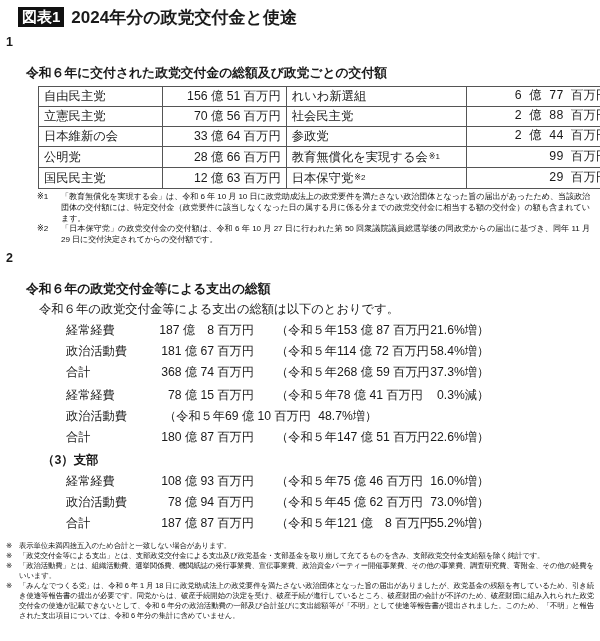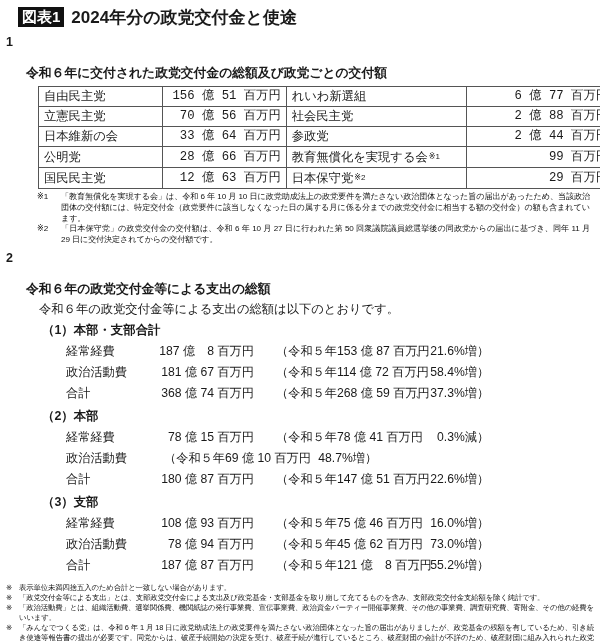--- a/index.html
+++ b/index.html
@@ -38,21 +38,21 @@
     border-collapse:collapse;width:576px;
     table-layout:fixed;
   }
   table.party td{
     border:1px solid #555;
     height:19px;font-size:12.3px;
     padding:0 5px;line-height:19px;
     overflow:hidden;white-space:nowrap;
   }
   td.pname{width:101px;text-align:left;}
-  td.pamt{width:101px;text-align:right;font-family:Liberation Mono, monospace;}
+  td.pamt{width:101px;text-align:right;}
   td.pname2{width:152px;text-align:left;}
   td.pamt2{width:122px;text-align:right;font-family:Liberation Mono, monospace;}
   sup.mk{font-size:8px;vertical-align:2px;margin-left:1px;}
 
   
   .notes{margin:3px 0 0 37px;}
   .note{
     display:flex;font-size:8.1px;line-height:1.33;
     letter-spacing:-0.1px;color:#111;margin-bottom:0px;
   }
@@ -138,39 +138,37 @@
       </div>
     </div>
 
   <div class="sec">
     <span class="sec-num">2</span>
     <span class="sec-title">令和６年の政党交付金等による支出の総額</span>
   </div>
   <div class="sec-lead">令和６年の政党交付金等による支出の総額は以下のとおりです。</div>
 
   <div id="exp-groups">
-      <div class="sub-head">（1）本部・支部合計</div>
       <div class="exp-list">
         <div class="exp-row">
           <span class="exp-label">経常経費</span>
           <span class="exp-amt">187 億　8 百万円</span>
           <span class="exp-paren"><span>（令和５年</span><span class="pz">153 億 87 百万円</span><span>、</span><span class="pp">21.6%増）</span></span>
         </div>
         <div class="exp-row">
           <span class="exp-label">政治活動費</span>
           <span class="exp-amt">181 億 67 百万円</span>
           <span class="exp-paren"><span>（令和５年</span><span class="pz">114 億 72 百万円</span><span>、</span><span class="pp">58.4%増）</span></span>
         </div>
         <div class="exp-row">
           <span class="exp-label">合計</span>
           <span class="exp-amt">368 億 74 百万円</span>
           <span class="exp-paren"><span>（令和５年</span><span class="pz">268 億 59 百万円</span><span>、</span><span class="pp">37.3%増）</span></span>
         </div>
       </div>
-      <div class="sub-head">（2）本部</div>
       <div class="exp-list">
         <div class="exp-row">
           <span class="exp-label">経常経費</span>
           <span class="exp-amt">78 億 15 百万円</span>
           <span class="exp-paren"><span>（令和５年</span><span class="pz">78 億 41 百万円</span><span>、</span><span class="pp">0.3%減）</span></span>
         </div>
         <div class="exp-row">
           <span class="exp-label">政治活動費</span>
           <span class="exp-paren"><span>（令和５年</span><span class="pz">69 億 10 百万円</span><span>、</span><span class="pp">48.7%増）</span></span>
         </div>

